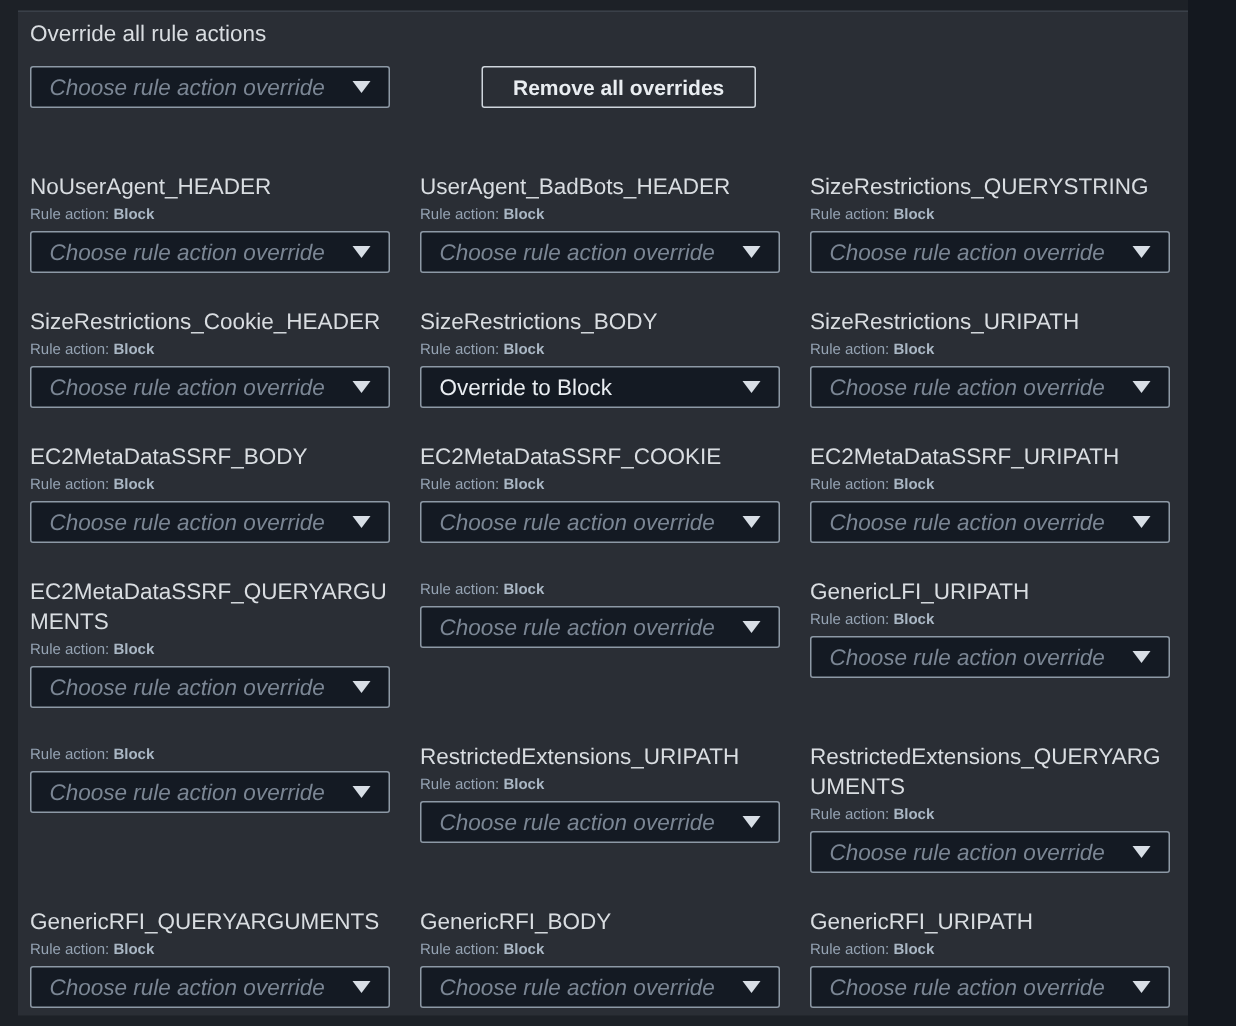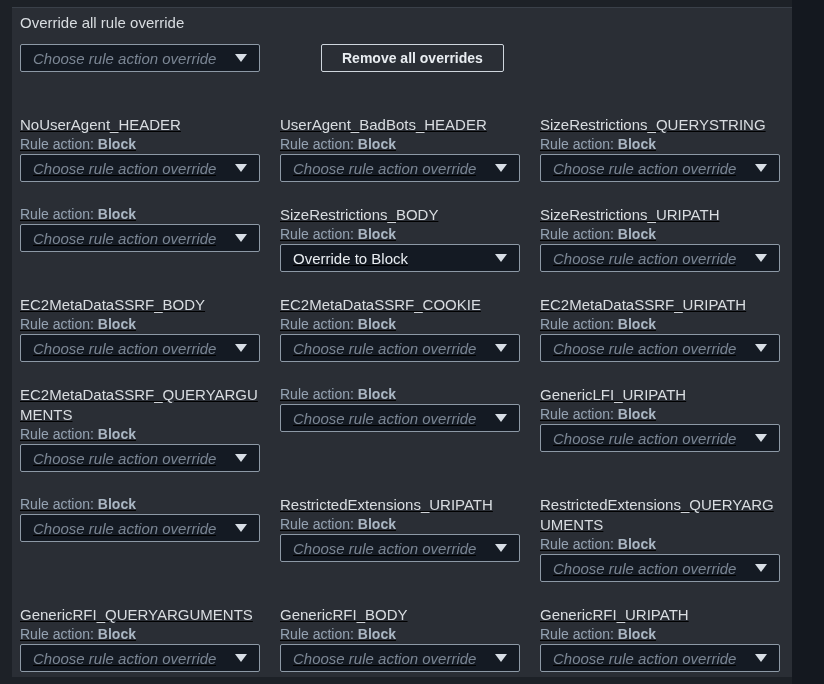--- a/index.html
+++ b/index.html
@@ -63,41 +63,41 @@
     padding: 0 20px;
     cursor: pointer;
     margin-left: 40px;
   }
   .rules-grid {
     display: grid;
     grid-template-columns: repeat(3, 240px);
     column-gap: 20px; row-gap: 23px;
     align-items: start;
   }
-  .rule-card { width: 240px; text-decoration: underline; }
+  .rule-card { width: 240px; }
   .rule-name {
     color: var(--title-text, #d9dde1);
     font-size: 15px; line-height: 20px;
     word-break: break-all;
   }
   .rule-meta {
-    font-size: 14px; line-height: 18px;
+    font-size: 10px; line-height: 18px;
     color: var(--meta-text, #95a3b3);
   }
   .rule-meta b { color: var(--meta-strong-text, #aab7c4); font-weight: bold; }
   .rule-card .select { margin-top: 1px; }
 </style>
 </head>
 <body style="--outer-background: #1d2127; --gutter-background: #14181f; --panel-background: #2a2e35; --input-background: #141a23; --input-border: #8d99a6; --placeholder-text: #7b8694; --selected-text: #e9edf1; --caret-color: #d8dee5; --title-text: #d9dde1; --meta-text: #95a3b3; --meta-strong-text: #aab7c4; --button-border: #cfd6dd; --button-text: #e9edf1;">
 
 <div class="right-gutter"></div>
 
 <div class="panel">
 
-  <div class="header-label">Override all rule override</div>
+  <div class="header-label">Override all rule actions</div>
 
   <div class="header-controls">
     <div class="select">
       <span class="select-text placeholder">Choose rule action override</span>
       <span class="caret"></span>
     </div>
     <button class="btn">Remove all overrides</button>
   </div>
 
   <div class="rules-grid">
@@ -131,20 +131,21 @@
       <span>Rule action:</span>
       <b>Block</b>
     </div>
     <div class="select">
       <span class="select-text placeholder">Choose rule action override</span>
       <span class="caret"></span>
     </div>
   </div>
 
   <div class="rule-card">
+    <div class="rule-name">SizeRestrictions_Cookie_HEADER</div>
     <div class="rule-meta">
       <span>Rule action:</span>
       <b>Block</b>
     </div>
     <div class="select">
       <span class="select-text placeholder">Choose rule action override</span>
       <span class="caret"></span>
     </div>
   </div>
 

